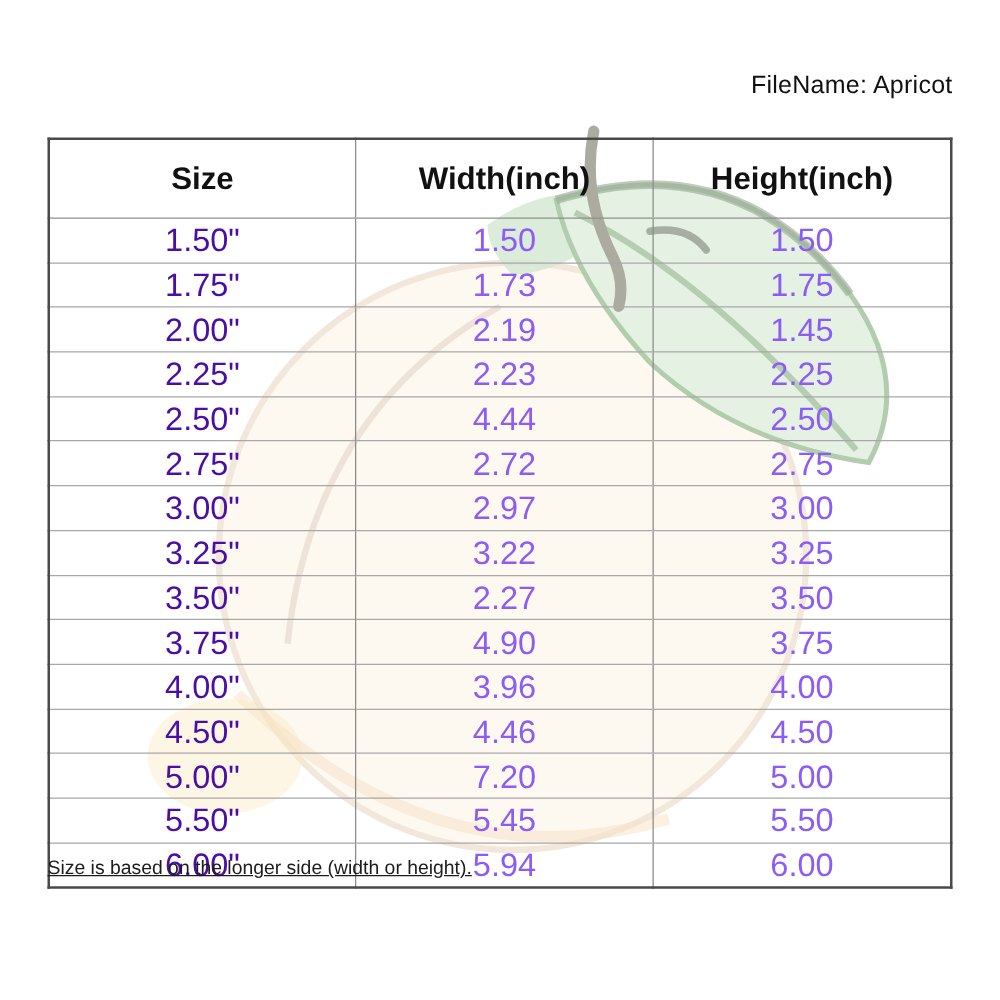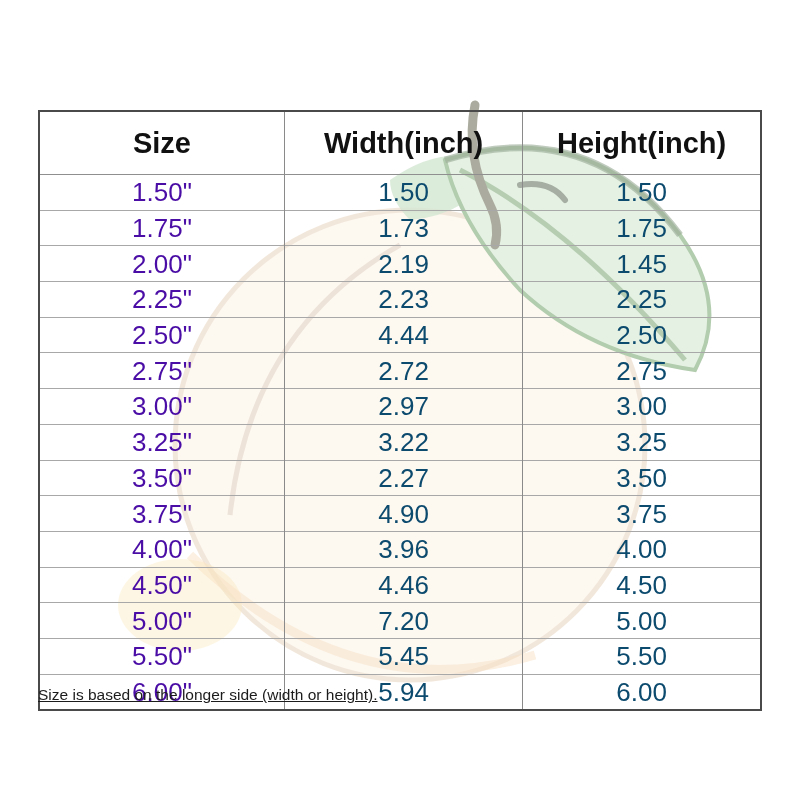--- a/index.html
+++ b/index.html
@@ -36,56 +36,57 @@
     border-collapse:collapse;
     table-layout:fixed;
     z-index:2;
     background:transparent;
   }
   table.size-chart{border:2px solid #4a4a4a;}
   table.size-chart th{
     border-left:1px solid #8a8a8a;
     border-bottom:1px solid #8f8f8f;
     height:60px;
-    font-size:29px;
+    font-size:25px;
     font-weight:bold;
     color:#111111;
     text-align:center;
     vertical-align:middle;
     background:transparent;
   }
   table.size-chart th:first-child{border-left:none;}
   table.size-chart td{
     border-left:1px solid #8a8a8a;
     border-top:1px solid #a8a8a8;
     height:32.7px;
     font-size:26px;
     text-align:center;
     vertical-align:middle;
     background:transparent;
     line-height:1;
   }
   table.size-chart td:first-child{border-left:none;}
   td.size-cell{color:#4a0da5;}
-  td.value-cell{color:#0c4a6e;}
+  td.value-cell{color:#8b5cf6;}
 
   .note{
     position:absolute;
     left:38px;top:686px;
     font-size:15.5px;
     color:#1c1c1c;
     z-index:2;
     text-decoration:underline;
   }
 </style>
 </head>
 <body>
 
 <div class="page">
 
+  <div class="filename">FileName: Apricot</div>
 
   <svg class="watermark" viewBox="0 0 700 600" xmlns="http://www.w3.org/2000/svg" aria-hidden="true">
 
     <circle cx="360" cy="360" r="235" fill="#fcf2e2" stroke="#e6d0b8" stroke-width="5"></circle>
 
     <ellipse cx="130" cy="520" rx="62" ry="46" fill="#f9d98a" opacity="0.45"></ellipse>
     <path d="M 140 470 Q 300 625 485 570" fill="none" stroke="#f1c489" stroke-width="9" opacity="0.5"></path>
 
     <path d="M 350 160 Q 200 245 180 430" fill="none" stroke="#dcc8b4" stroke-width="5"></path>
 

